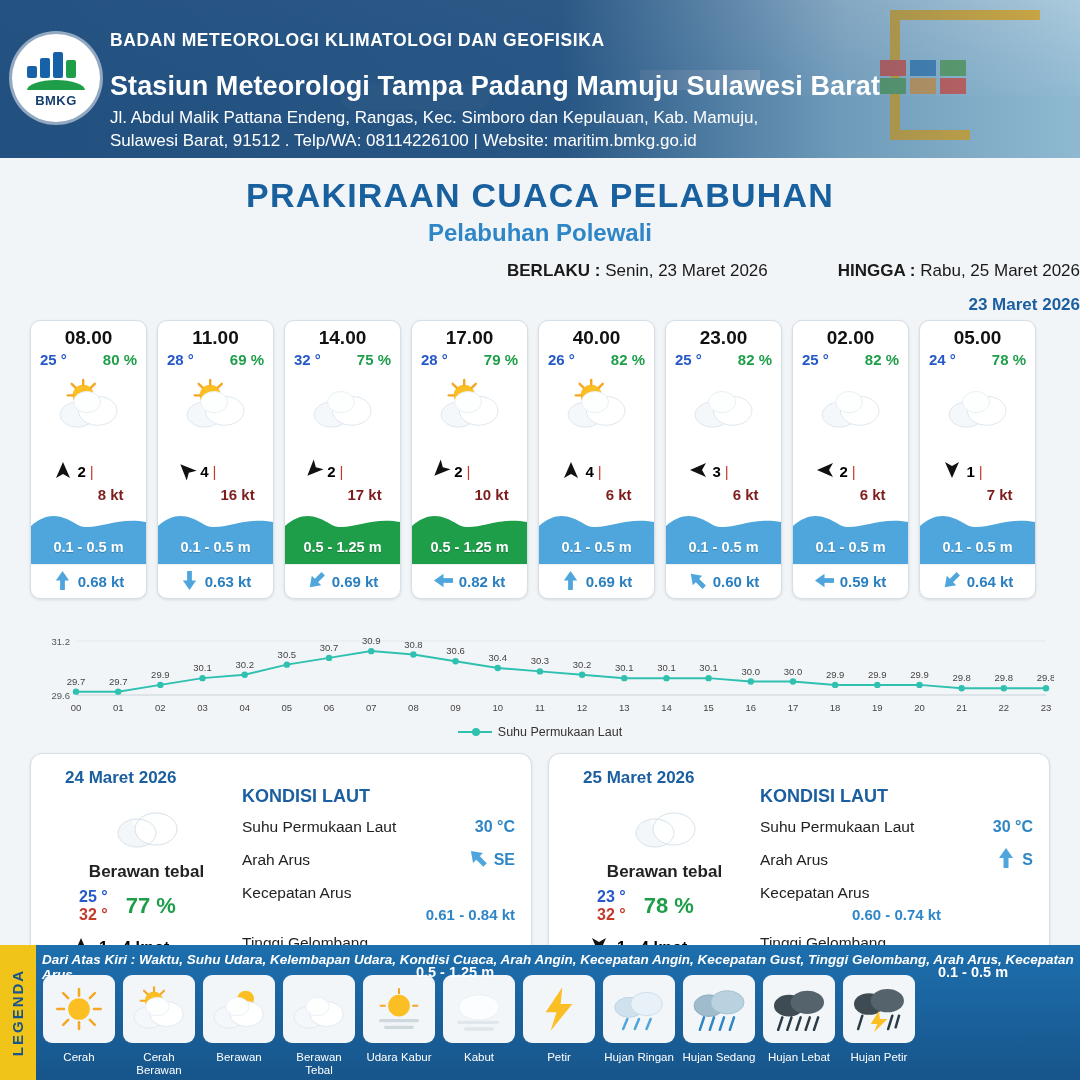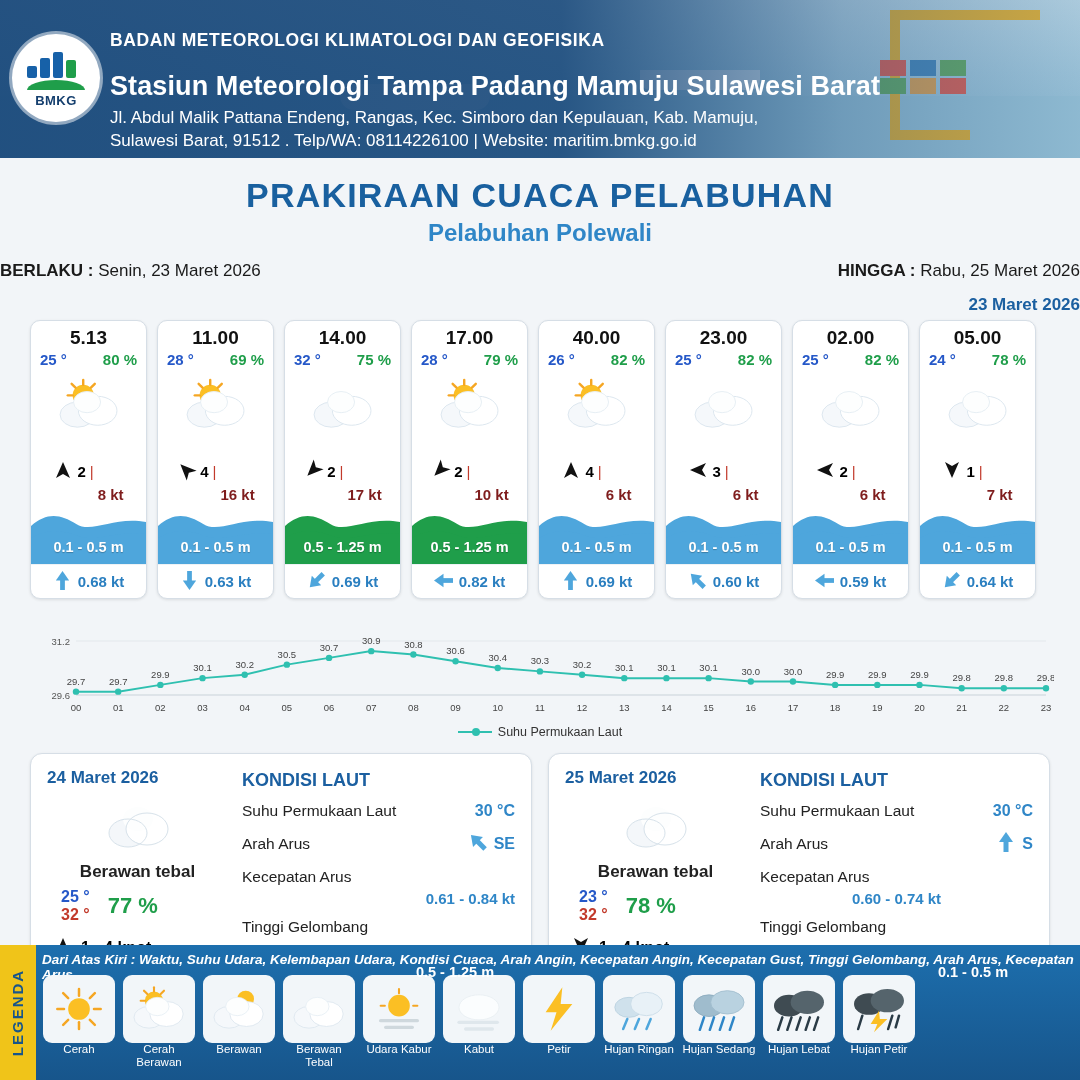--- a/index.html
+++ b/index.html
@@ -55,21 +55,21 @@
 
   
   .title-main {
     text-align:center; color:#19609f; font-size:34px; font-weight:bold;
     letter-spacing:1.2px; margin-top:18px;
   }
   .title-sub {
     text-align:center; color:#2f86c7; font-size:24px; font-weight:bold; margin-top:4px;
   }
   .valid-row {
-    display:flex; justify-content:space-between; gap:70px; margin-top:14px;
+    display:flex; justify-content:flex-end; gap:70px; margin-top:14px;
     font-size:17px; color:#1a1a1a;
   }
   .valid-row .lbl { font-weight:bold; }
 
   
   .date-label { color:#1b5fa0; font-weight:bold; font-size:17px; margin:14px 0 5px 33px;text-align:right; }
   .cards {
     display:flex; gap:10px; padding:0 30px; align-items:stretch;
   }
   .card {
@@ -112,31 +112,31 @@
   .legend-line { width:34px; height:2px; background:#2fc0b0; position:relative;}
   .legend-line:after{ content:""; position:absolute; left:14px; top:-3px; width:8px; height:8px; border-radius:50%; background:#2fc0b0;}
 
   
   .panels { display:flex; gap:16px; padding:0 30px; margin-top:14px; }
   .panel {
     flex:1; background:#fff; border:1px solid #d6dee6; border-radius:12px;
     box-shadow:0 1px 3px rgba(0,0,0,.10); height:248px; position:relative;
     display:flex;
   }
-  .p-left { width:205px; padding:14px 8px 0 16px; }
+  .p-left { width:205px; padding:14px 8px 0 34px; }
   .p-date { color:#1b5fa0; font-weight:bold; font-size:17px; }
   .p-ic { height:62px; display:flex; align-items:center; justify-content:center; margin-top:8px;}
   .p-cond { text-align:center; font-size:17px; font-weight:bold; color:#222; margin-top:4px;}
   .p-temps { display:flex; align-items:center; gap:18px; margin:6px 0 0 14px;}
   .p-tcol div:first-child { color:#2558c8; font-size:16px; font-weight:bold;}
   .p-tcol div:last-child { color:#c23a2b; font-size:16px; font-weight:bold;}
   .p-hum { color:#1f9e4a; font-size:22px; font-weight:bold;}
   .p-wind { display:flex; align-items:center; gap:8px; margin:12px 0 0 6px; font-size:16px; font-weight:bold;}
   .p-gust { color:#c23a2b; font-size:16px; font-weight:bold; margin:6px 0 0 30px;}
-  .p-right { flex:1; padding:16px 16px 0 6px; position:relative;}
+  .p-right { flex:1; padding:32px 16px 0 6px; position:relative;}
   .p-title { color:#1b5fa0; font-weight:bold; font-size:18px; }
   .p-row { display:flex; justify-content:space-between; align-items:center; margin-top:11px; font-size:15.5px; color:#222;}
   .p-val { color:#2f86c7; font-weight:bold; font-size:16px; }
   .p-val2 { color:#2f86c7; font-weight:bold; font-size:15px;}
   .p-wave { position:absolute; right:12px; bottom:12px; width:128px; height:42px; }
   .p-wave span { position:absolute; z-index:2; left:0; right:0; bottom:8px; text-align:center; color:#fff; font-size:14.5px; font-weight:bold;}
 
   
   .legend {
     position:absolute; left:0; bottom:0; width:1080px; height:135px;
@@ -153,21 +153,21 @@
     font-size:13.5px; font-style:italic; font-weight:bold;
   }
   .legend-items { position:absolute; left:42px; top:30px; right:4px; display:flex; gap:6px; }
   .li {
     width:74px; display:flex; flex-direction:column; align-items:center;
   }
   .li-box {
     width:72px; height:68px; background:#f2f6f9; border-radius:9px;
     display:flex; align-items:center; justify-content:center;
   }
-  .li-lbl { color:#fff; font-size:11.5px; margin-top:0; text-align:center; line-height:1.1;}
+  .li-lbl { color:#fff; font-size:11.5px; margin-top:8px; text-align:center; line-height:1.1;}
 </style>
 </head>
 <body>
 
 <div class="header">
   <div class="hdr-art">
     <div class="hdr-sea"></div>
     <div class="hdr-ship1"></div>
     <div class="hdr-ship2"></div>
     <div class="hdr-crane"></div>
@@ -210,21 +210,21 @@
   </div>
   <div>
     <span class="lbl">HINGGA :</span>
     <span>Rabu, 25 Maret 2026</span>
   </div>
 </div>
 
 <div class="date-label">23 Maret 2026</div>
 <div class="cards" id="cards">
     <div class="card">
-    <div class="c-time">5.13</div>
+    <div class="c-time">08.00</div>
     <div class="c-th">
       <span class="c-temp">25 °</span>
       <span class="c-hum">80 %</span>
     </div>
     <div class="c-icon">
         <svg width="74" height="54" viewBox="0 0 72 56">
           <circle cx="30" cy="18" r="11" fill="#fbbf24"></circle>
         <g stroke="#f5a623" stroke-width="2.5" stroke-linecap="round">
         <line x1="30" y1="2" x2="30" y2="7"></line>
             <line x1="14" y1="18" x2="19" y2="18"></line>

